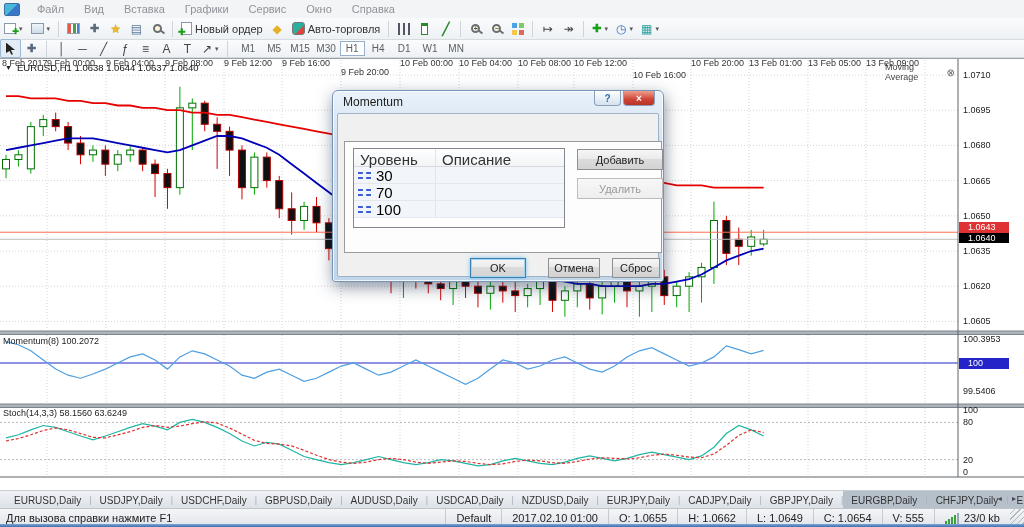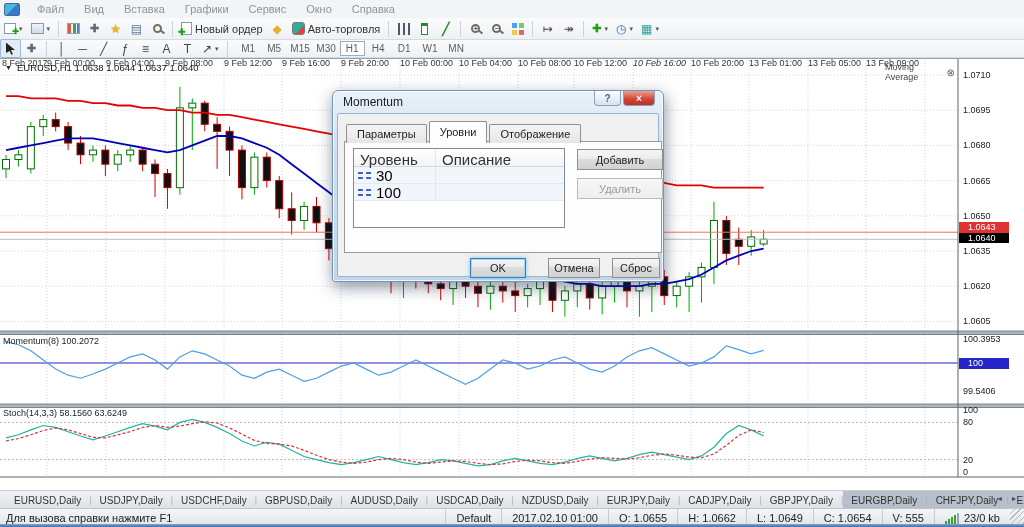--- a/index.html
+++ b/index.html
@@ -493,53 +493,57 @@
         <div class="pl" style="left: 963px; top: 347px;">100</div>
         <div class="pl" style="left: 963px; top: 359.4px;">80</div>
         <div class="pl" style="left: 963px; top: 396.6px;">20</div>
         <div class="pl" style="left: 963px; top: 409px;">0</div>
         <div class="tl" style="left: 2px; top: 0px;">8 Feb 2017</div>
         <div class="tl" style="left: 47px; top: 0px;">9 Feb 00:00</div>
         <div class="tl" style="left: 106px; top: 0px;">9 Feb 04:00</div>
         <div class="tl" style="left: 165px; top: 0px;">9 Feb 08:00</div>
         <div class="tl" style="left: 224px; top: 0px;">9 Feb 12:00</div>
         <div class="tl" style="left: 282px; top: 0px;">9 Feb 16:00</div>
-        <div class="tl" style="left: 341px; top: 0px;">9 Feb 20:00</div>
+        <div class="tl" style="left: 341px; top: 9px;">9 Feb 20:00</div>
         <div class="tl" style="left: 400px; top: 0px;">10 Feb 00:00</div>
         <div class="tl" style="left: 459px; top: 0px;">10 Feb 04:00</div>
         <div class="tl" style="left: 518px; top: 0px;">10 Feb 08:00</div>
         <div class="tl" style="left: 574px; top: 0px;">10 Feb 12:00</div>
-        <div class="tl" style="left: 633px; top: 0px; font-style: italic;">10 Feb 16:00</div>
+        <div class="tl" style="left: 633px; top: 12px;">10 Feb 16:00</div>
         <div class="tl" style="left: 691px; top: 0px;">10 Feb 20:00</div>
         <div class="tl" style="left: 749px; top: 0px;">13 Feb 01:00</div>
         <div class="tl" style="left: 808px; top: 0px;">13 Feb 05:00</div>
         <div class="tl" style="left: 866px; top: 0px;">13 Feb 09:00</div>
       </div>
   </div>
 
   <div class="dialog">
     <div class="dlg-title">Momentum</div>
     <div class="dlg-btns">
       <span class="wctl">?</span>
       <span class="wctl close">×</span>
     </div>
     <div class="dlg-client">
-      <div class="dtabs">
-        <span class="dtab">Параметры</span><span class="dtab active">Уровни</span><span class="dtab">Отображение</span>
-      </div>
       <div class="dpage">
         <div class="ltable">
           <div class="lt-head">
             <div class="lt-c1">Уровень</div>
             <div>Описание</div>
           </div>
           <div class="lt-row">
             <div class="lt-c1">
                 <span class="lvlicon"></span>
                 <span>30</span>
+              </div>
+            <div></div>
+          </div>
+          <div class="lt-row">
+            <div class="lt-c1">
+                <span class="lvlicon"></span>
+                <span>70</span>
               </div>
             <div></div>
           </div>
           <div class="lt-row">
             <div class="lt-c1">
                 <span class="lvlicon"></span>
                 <span>100</span>
               </div>
             <div></div>
           </div>

